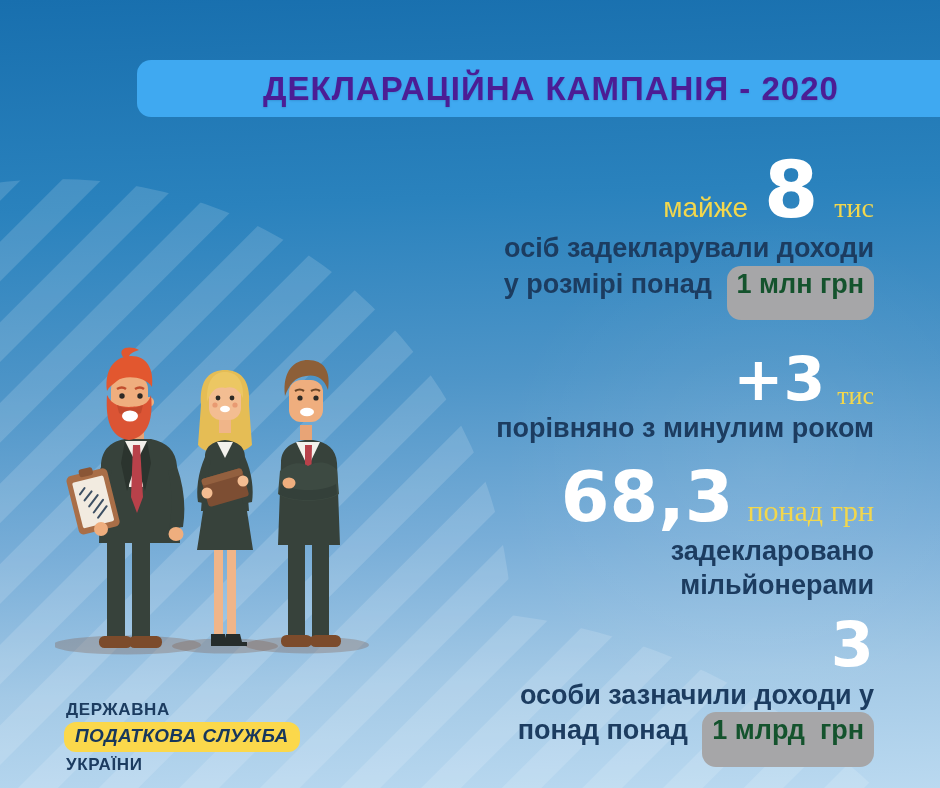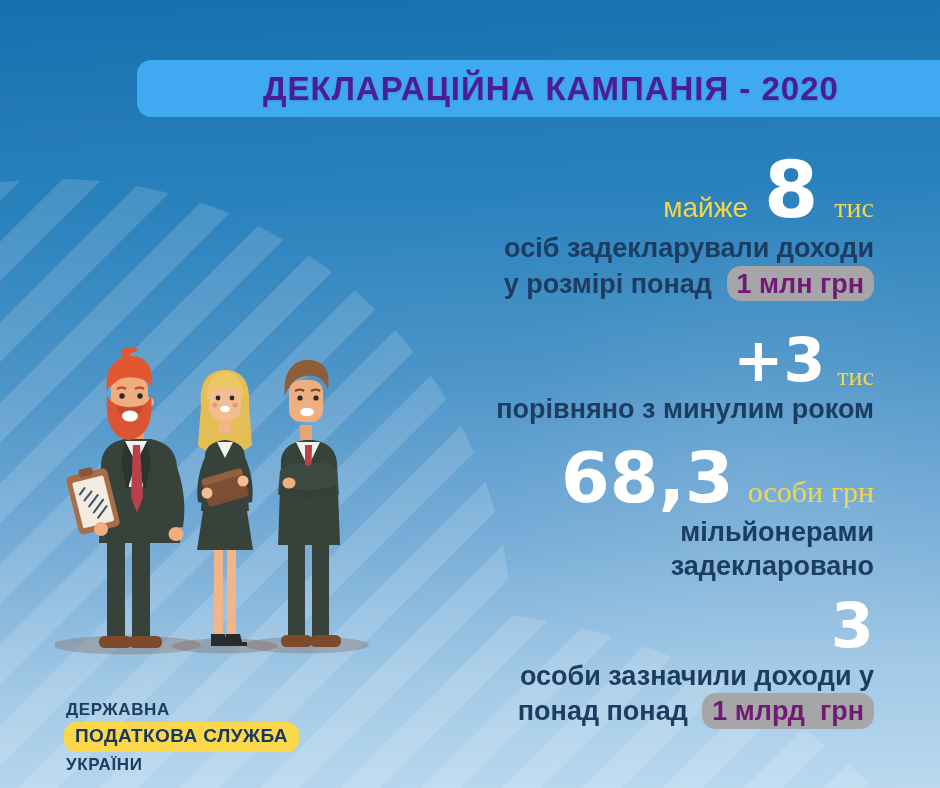--- a/index.html
+++ b/index.html
@@ -28,37 +28,37 @@
   }
   .bigrow{display:flex;align-items:baseline;}
   .bignum{
     color:#ffffff;font-weight:bold;line-height:1.04;
     font-family:"DejaVu Sans","Liberation Sans",sans-serif;
   }
   .unit{color:#f2d74d;font-size:28px;font-family:Liberation Serif, serif;}
   .prefix{color:#f2d74d;font-size:28px;margin-left:38px;}
   .body-line{font-size:27px;line-height:1.28;font-weight:700;}
   .hl{
-    display:inline-block;background:#a6a6a8;color:#701a75;
-    border-radius:14px;padding:1px 10px 0;margin-left:7px;white-space:pre;
+    display:inline-block;background:#a6a6a8;color:#14532d;
+    border-radius:14px;padding:1px 10px 19px;margin-left:7px;white-space:pre;
   }
   .stat1 .bignum{font-size:78px;margin:0 16px;}
   .stat1{margin-bottom:28px;}
   .stat2 .bignum{font-size:60px;margin-right:12px;}
   .stat2 .unit{position:relative;top:4px;font-size:26px;}
   .stat2{margin-bottom:16px;}
   .stat3 .bignum{font-size:70px;margin-right:14px;}
   .stat3 .unit{font-size:30px;}
   .stat3{margin-bottom:10px;}
   .stat4 .bignum{font-size:62px;}
   .footer{position:absolute;left:64px;top:699px;color:#1c3c60;font-weight:bold;}
   .footer .l1,.footer .l3{font-size:17px;letter-spacing:.6px;margin-left:2px;line-height:1.25;}
   .pill{
     display:inline-block;background:#fbd84b;color:#17375c;
-    border-radius:12px;padding:3px 11px 5px;font-size:19px;letter-spacing:.4px;margin:2px 0;
+    border-radius:12px;padding:3px 11px 5px;font-size:19px;letter-spacing:.4px;margin:2px 0;font-style:italic;
   }
 </style>
 </head>
 <body>
 
 <div class="stage">
 
   <svg class="stripes" width="940" height="788" viewBox="0 0 940 788" aria-hidden="true">
     <defs>
       <pattern id="diag" width="57" height="57" patternUnits="userSpaceOnUse" patternTransform="rotate(45)">
@@ -190,24 +190,24 @@
       <div class="bigrow" style="justify-content:flex-end">
         <span class="bignum">+3</span>
         <span class="unit">тис</span>
       </div>
       <div class="body-line">порівняно з минулим роком</div>
     </div>
 
     <div class="stat3">
       <div class="bigrow" style="justify-content:space-between">
         <span class="bignum">68,3</span>
-        <span class="unit">особи грн</span>
-      </div>
+        <span class="unit">понад грн</span>
+      </div>
+      <div class="body-line">задекларовано</div>
       <div class="body-line">мільйонерами</div>
-      <div class="body-line">задекларовано</div>
     </div>
 
     <div class="stat4">
       <div class="bigrow" style="justify-content:flex-end">
         <span class="bignum">3</span>
       </div>
       <div class="body-line">особи зазначили доходи у</div>
       <div class="body-line">
         <span>понад понад</span>
         <span class="hl">1 млрд  грн</span>

